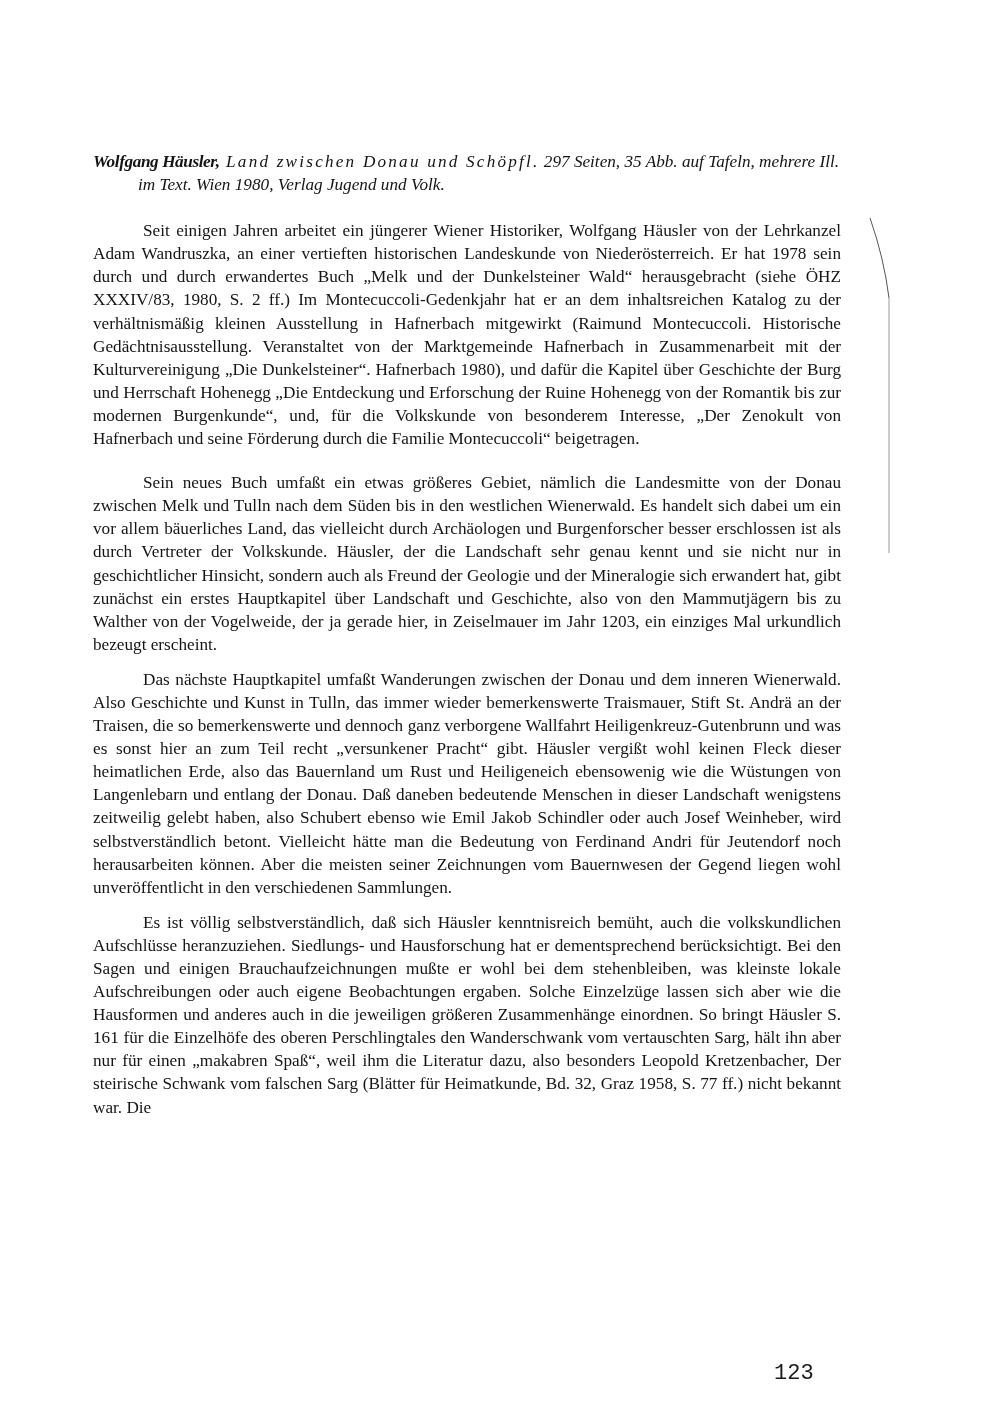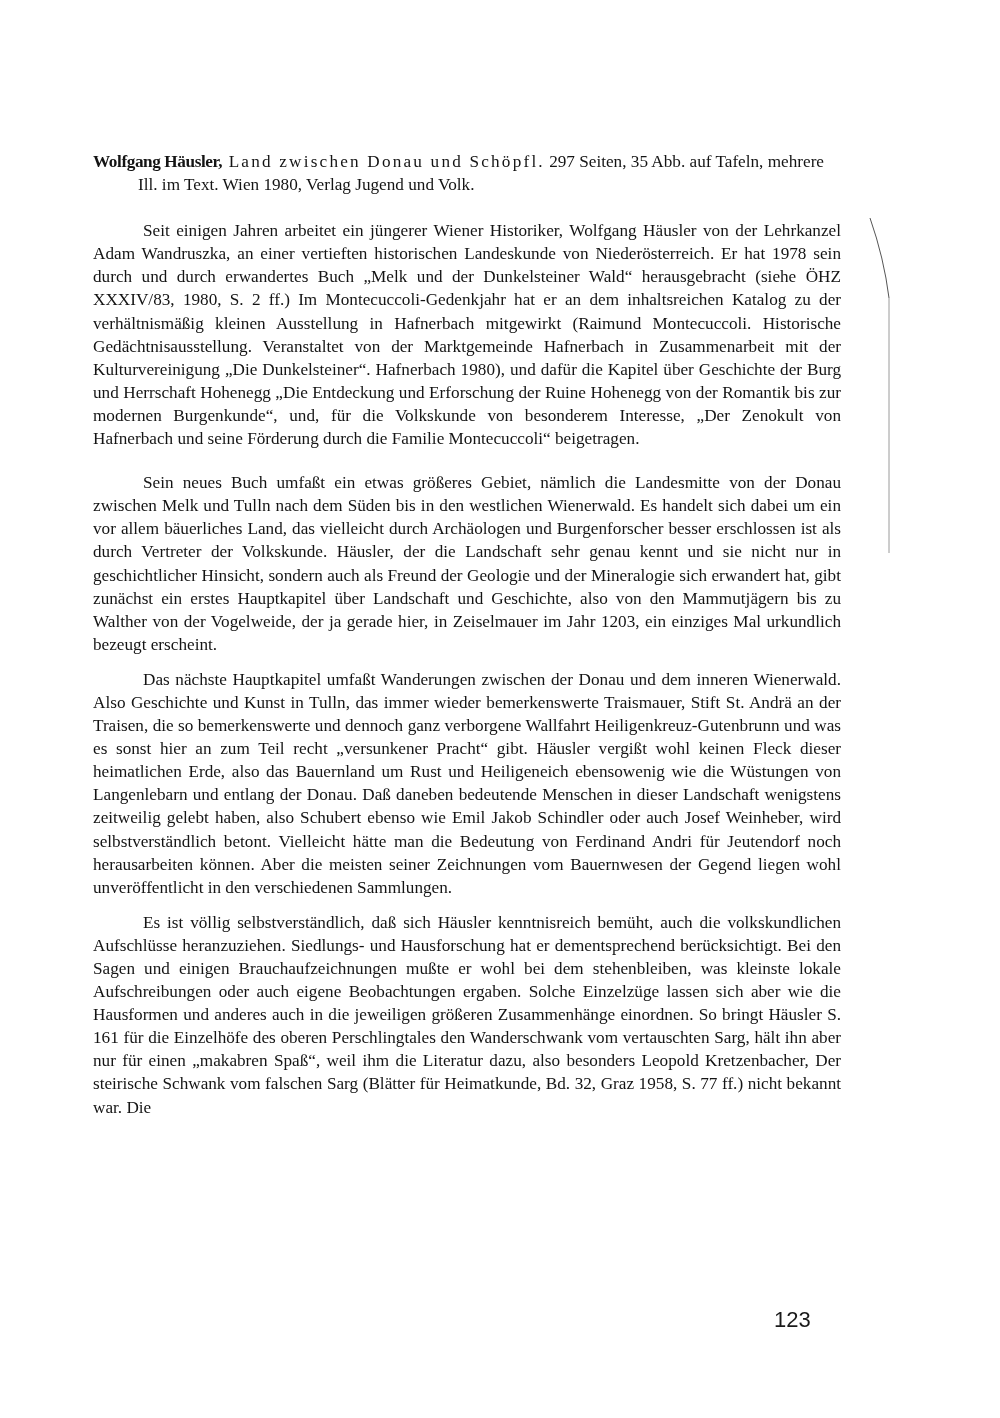--- a/index.html
+++ b/index.html
@@ -2,28 +2,28 @@
 <html><head>
 <meta charset="utf-8">
 <style>
   html, body { margin: 0; padding: 0; background: #ffffff; }
   body { width: 1000px; height: 1418px; position: relative; overflow: hidden; }
   .page {
     position: absolute; left: 93px; top: 150px; width: 748px;
     font-family: "Liberation Serif", "DejaVu Serif", serif;
     font-size: 17.2px; line-height: 23.1px; color: #141414;
   }
-  .citation { text-align: left; padding-left: 45px; text-indent: -45px; margin: 0 0 23px 0; }
+  .citation { text-align: left; padding-left: 45px; text-indent: -45px; margin: 0 0 23px 0; font-style: italic; }
   .citation .author { font-weight: bold; letter-spacing: -0.4px; }
   .citation .title { letter-spacing: 2.2px; }
   .para { text-align: justify; text-indent: 50px; margin: 0 0 11px 0; hyphens: manual; }
   .para.first { margin-top: 10px; }
   .page-number {
-    position: absolute; left: 774px; top: 1307px;
-    font-family: Liberation Sans, sans-serif;
+    position: absolute; left: 774px; top: 1361px;
+    font-family: Liberation Mono, monospace;
     font-size: 22px; color: #1a1a1a;
   }
   .margin-mark {
     position: absolute; left: 868px; top: 218px; width: 30px; height: 340px;
   }
 </style>
 </head>
 <body>
 
 <div class="page">

